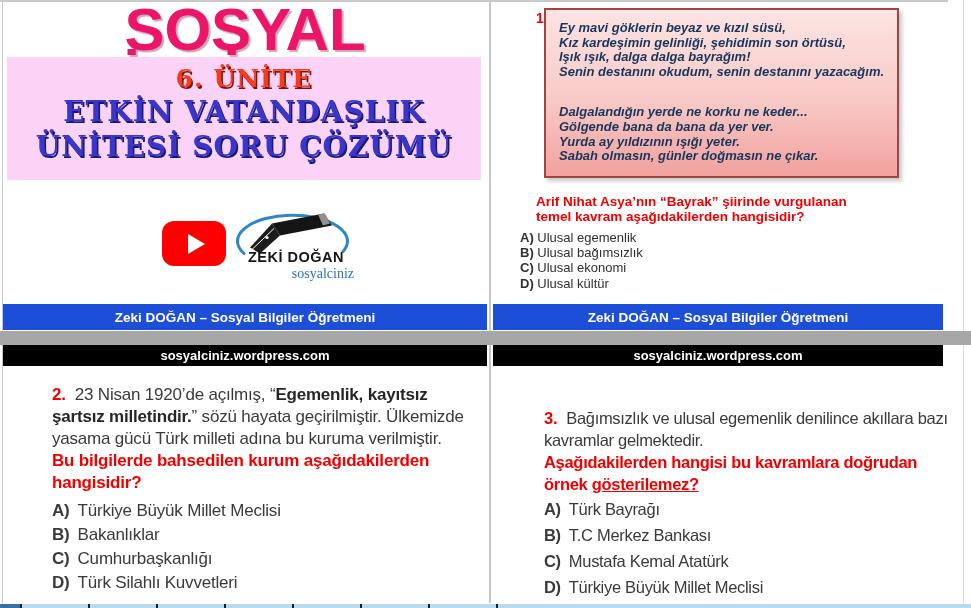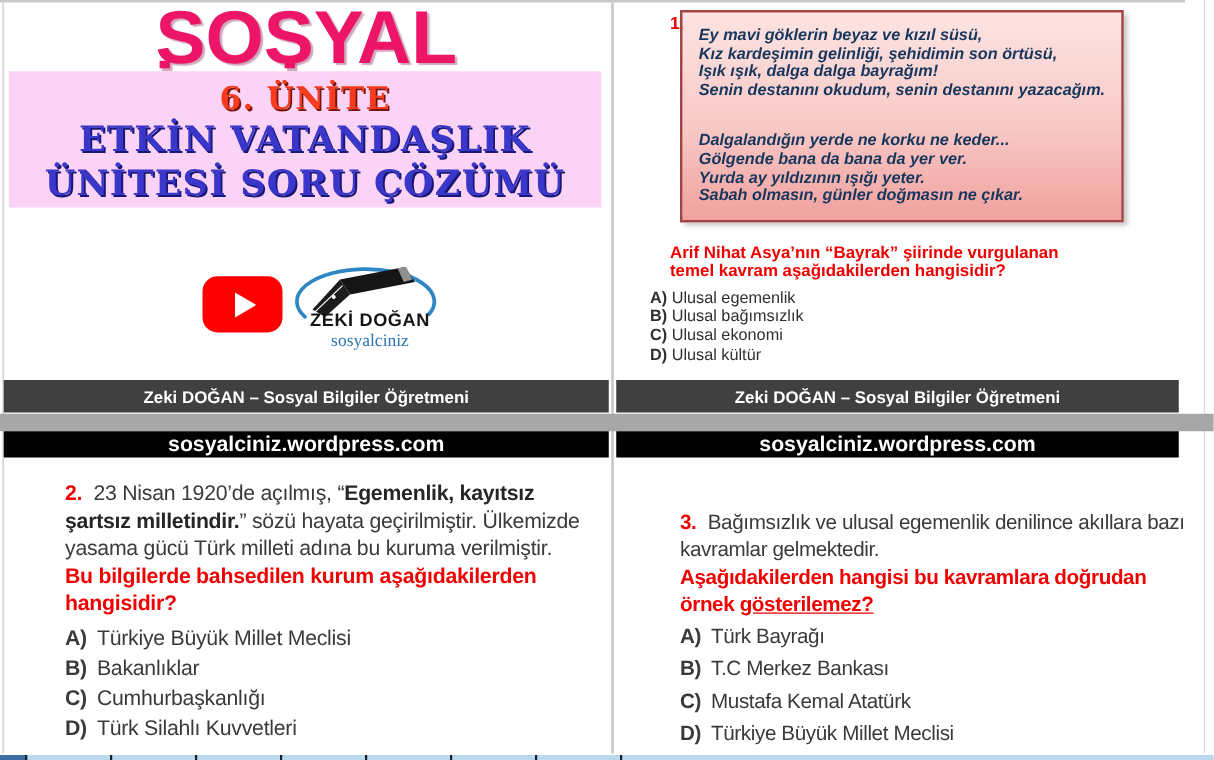--- a/index.html
+++ b/index.html
@@ -11,42 +11,42 @@
 
   
   #top-line{left:0;top:0;width:948px;height:2px;background:#c9c9c9}
   #left-line{left:2px;top:2px;width:1px;height:601px;background:#c9c9c9}
   #divider{left:489px;top:2px;width:2px;height:601px;background:#c6c6c6}
   #right-line{left:963px;top:0;width:1px;height:603px;background:#d9d9d9}
 
   
   #main-title{left:3px;top:5px;width:484px;text-align:center;font-size:60px;font-weight:700;
     color:#ED1568;text-shadow:2px 2px 1px rgba(125,20,70,.38);letter-spacing:0;line-height:50px}
-  #unit-box{left:7px;top:57px;width:474px;height:109px;background:#FBD3F6;text-align:center}
+  #unit-box{left:7px;top:57px;width:474px;height:123px;background:#FBD3F6;text-align:center}
   #unit-label{margin-top:7px;font-family:"DejaVu Serif",serif;font-weight:700;font-size:25px;
     color:#F63B1E;text-shadow:1.5px 1.5px 0 #7a1408;letter-spacing:1px;line-height:30px}
   .unit-title{font-family:"DejaVu Serif",serif;font-weight:700;font-size:28px;color:#3A36C9;
     text-shadow:1.5px 1.5px 0 #191775;letter-spacing:1px;line-height:35px}
   #yt{left:162px;top:221px;width:64px;height:45px;background:#FF0000;border-radius:12px;
     display:flex;align-items:center;justify-content:center}
   #yt .tri{width:0;height:0;border-left:17px solid #fff;border-top:10px solid transparent;
     border-bottom:10px solid transparent;margin-left:4px}
   #pen-logo{left:230px;top:208px;width:125px;height:78px}
   #logo-name{left:238px;top:249px;width:116px;text-align:center;font-size:14.5px;font-weight:700;
     color:#151515;letter-spacing:.5px}
-  #logo-sub{left:238px;top:266px;width:116px;text-align:center;font-family:"Liberation Serif",serif;
+  #logo-sub{left:238px;top:266px;width:116px;text-align:right;font-family:"Liberation Serif",serif;
     font-size:14px;color:#2E74B5}
 
   
-  .red-banner{top:304px;height:26px;background:#404040;color:#fff;font-weight:700;font-size:13.5px;
+  .red-banner{top:304px;height:26px;background:#1d4ed8;color:#fff;font-weight:700;font-size:13.5px;
     display:flex;align-items:center;justify-content:center}
   #red-l{left:3px;width:484px}
   #red-r{left:493px;width:450px}
   #gray-strip{left:0;top:331px;width:971px;height:14px;background:#A7A7A7}
-  .black-banner{top:345px;height:21px;background:#000;color:#fff;font-weight:700;font-size:17px;
+  .black-banner{top:345px;height:21px;background:#000;color:#fff;font-weight:700;font-size:13px;
     display:flex;align-items:center;justify-content:center}
   #blk-l{left:3px;width:484px}
   #blk-r{left:493px;width:450px}
 
   
   #q1-num{left:536px;top:10px;font-size:14px;font-weight:700;color:#F00000}
   #poem-box{left:544px;top:8px;width:355px;height:170px;box-sizing:border-box;
     border:2px solid #A34444;background:linear-gradient(180deg,#FCE4E2 0%,#F8C9C6 55%,#F1A19E 100%);
     padding:11px 6px 0 13px;box-shadow:3px 3px 4px rgba(0,0,0,.22)}
   .poem-line{font-size:13px;font-weight:700;font-style:italic;color:#17365D;line-height:14.6px;white-space:nowrap}

